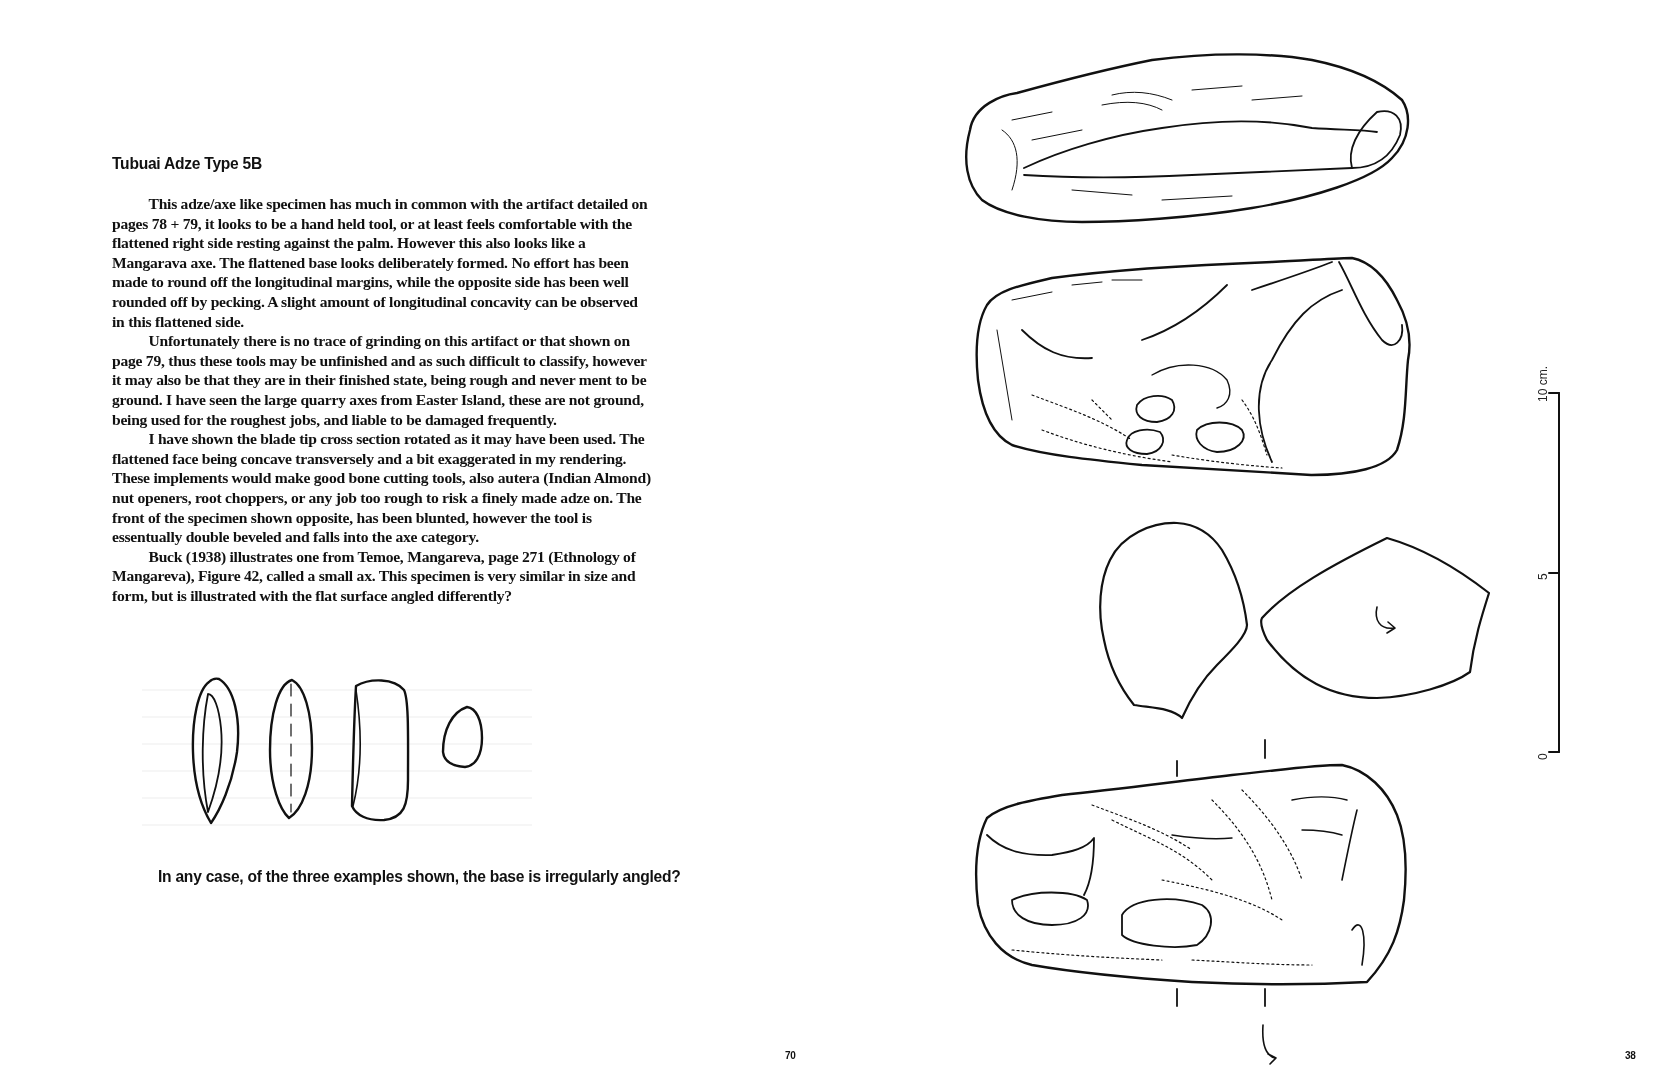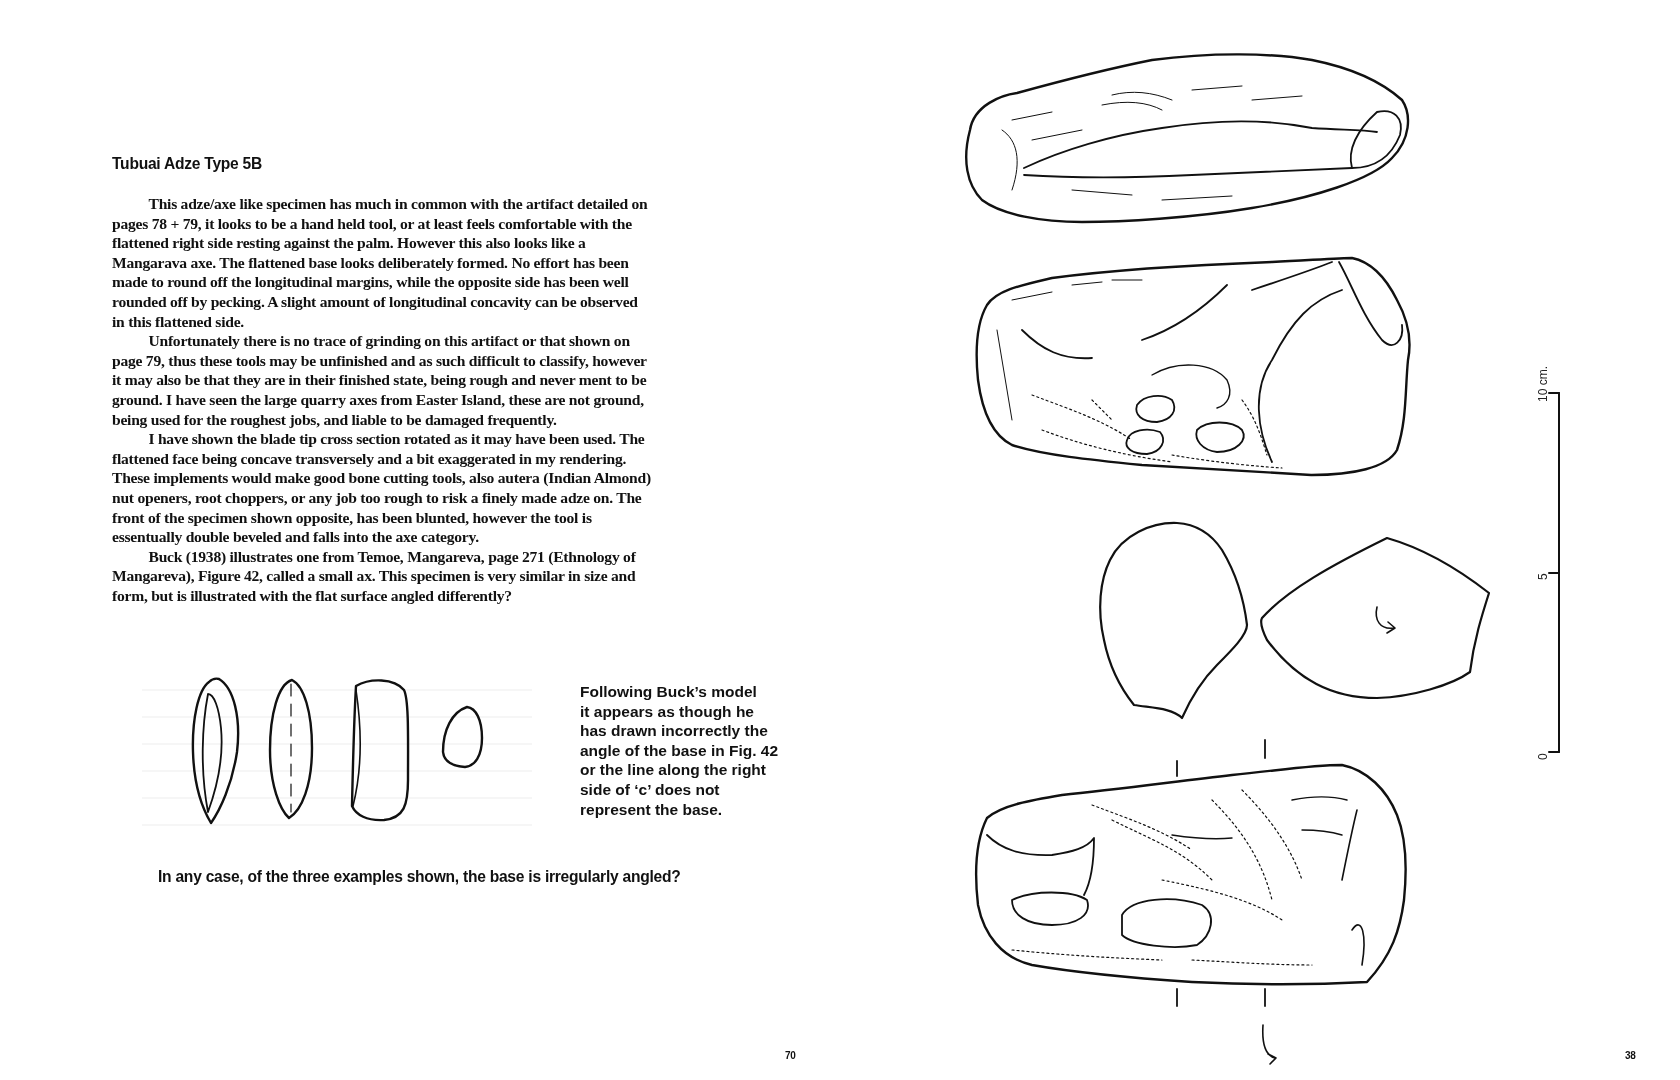--- a/index.html
+++ b/index.html
@@ -67,27 +67,20 @@
 
       <g>
         <path d="M344 686 C358 678 382 678 392 690 C397 700 396 740 396 780 C396 805 392 818 372 820 C355 821 344 815 340 806 C341 760 342 720 344 686 Z"></path>
         <path d="M344 690 C350 730 350 770 341 806" stroke-width="1.6"></path>
       </g>
 
       <path d="M455 707 C440 712 431 730 431 752 C432 762 440 766 453 767 C463 766 470 756 470 738 C470 720 464 708 455 707 Z"></path>
     </g>
   </svg>
 
-  <div class="txt caption">Following Buck’s model
-it appears as though he
-has drawn incorrectly the
-angle of the base in Fig. 42
-or the line along the right
-side of ‘c’ does not
-represent the base.</div>
   <div class="txt question">In any case, of the three examples shown, the base is irregularly angled?</div>
   <div class="txt page-num page-left">70</div>
 
   <svg class="draw" width="1680" height="1080">
     <g fill="none" stroke="#111" stroke-linejoin="round" stroke-linecap="round">
 
       <g>
         <path stroke-width="2.4" d="M958 130 C962 105 990 95 1005 93 C1045 82 1100 68 1140 60 C1200 52 1260 53 1300 60 C1340 68 1370 82 1390 100 C1400 115 1398 140 1380 158 C1360 180 1300 198 1240 208 C1180 218 1110 222 1070 222 C1030 222 990 215 970 200 C955 185 950 160 958 130 Z"></path>
         <path stroke-width="1.8" d="M1012 168 C1050 150 1100 135 1150 128 C1200 120 1250 118 1300 128 C1330 130 1350 130 1365 132"></path>
         <path stroke-width="1.8" d="M1012 175 C1060 178 1120 178 1180 175 C1240 172 1300 170 1340 168"></path>

